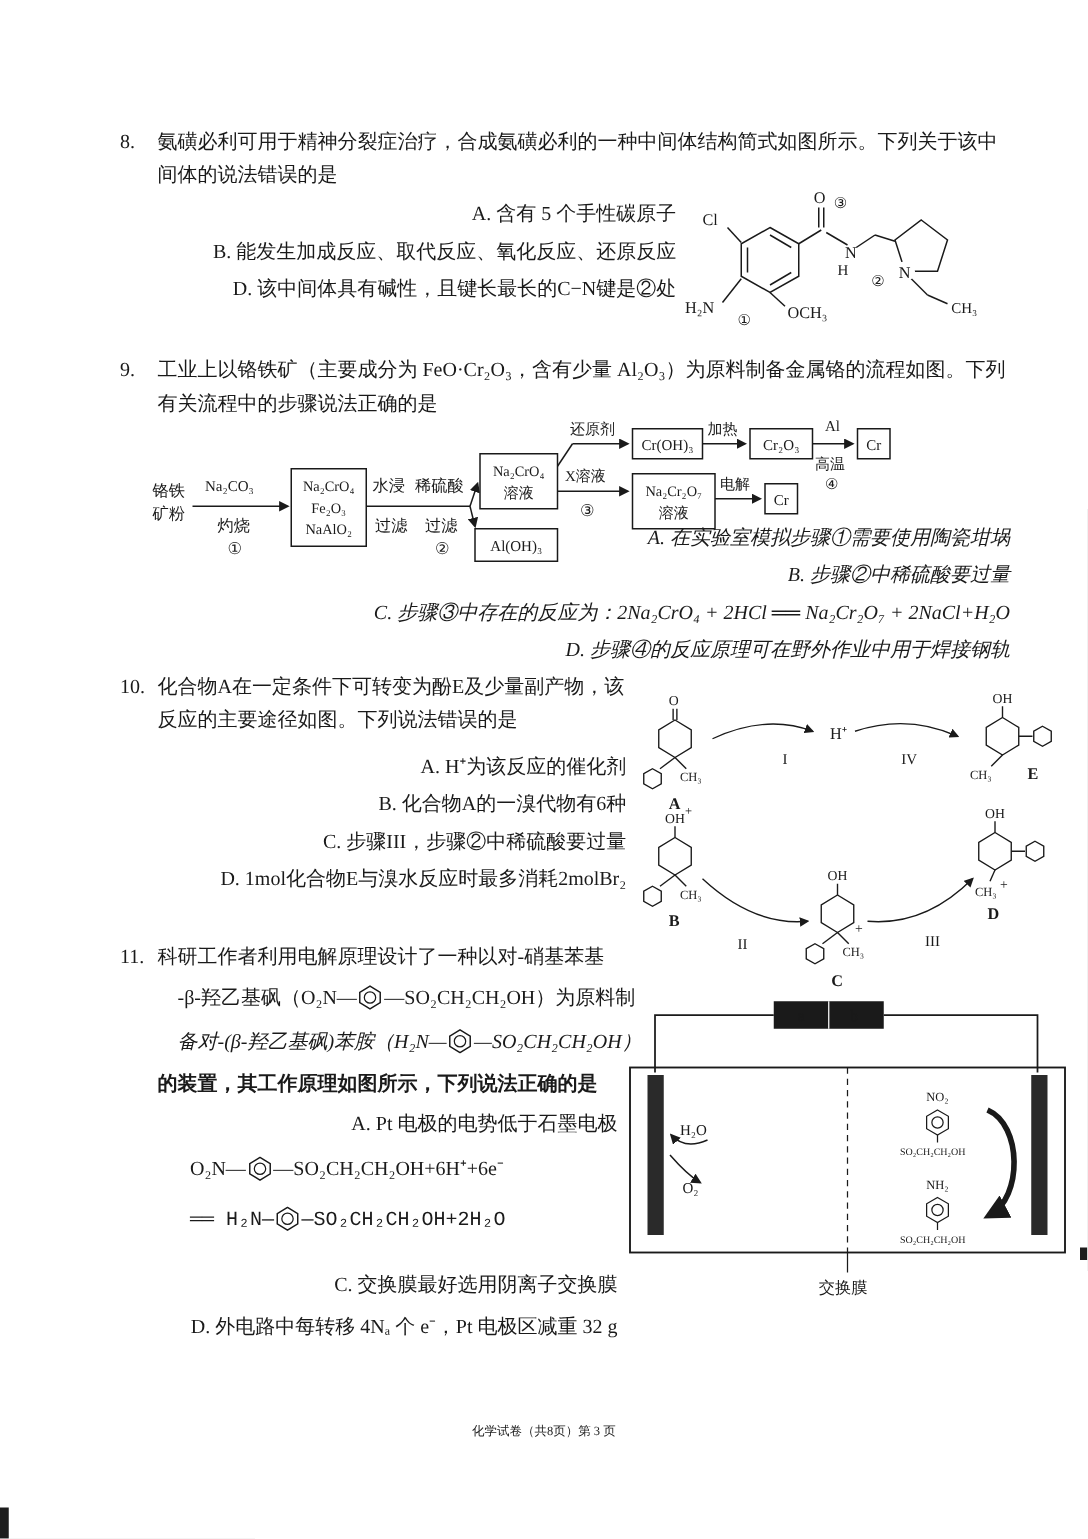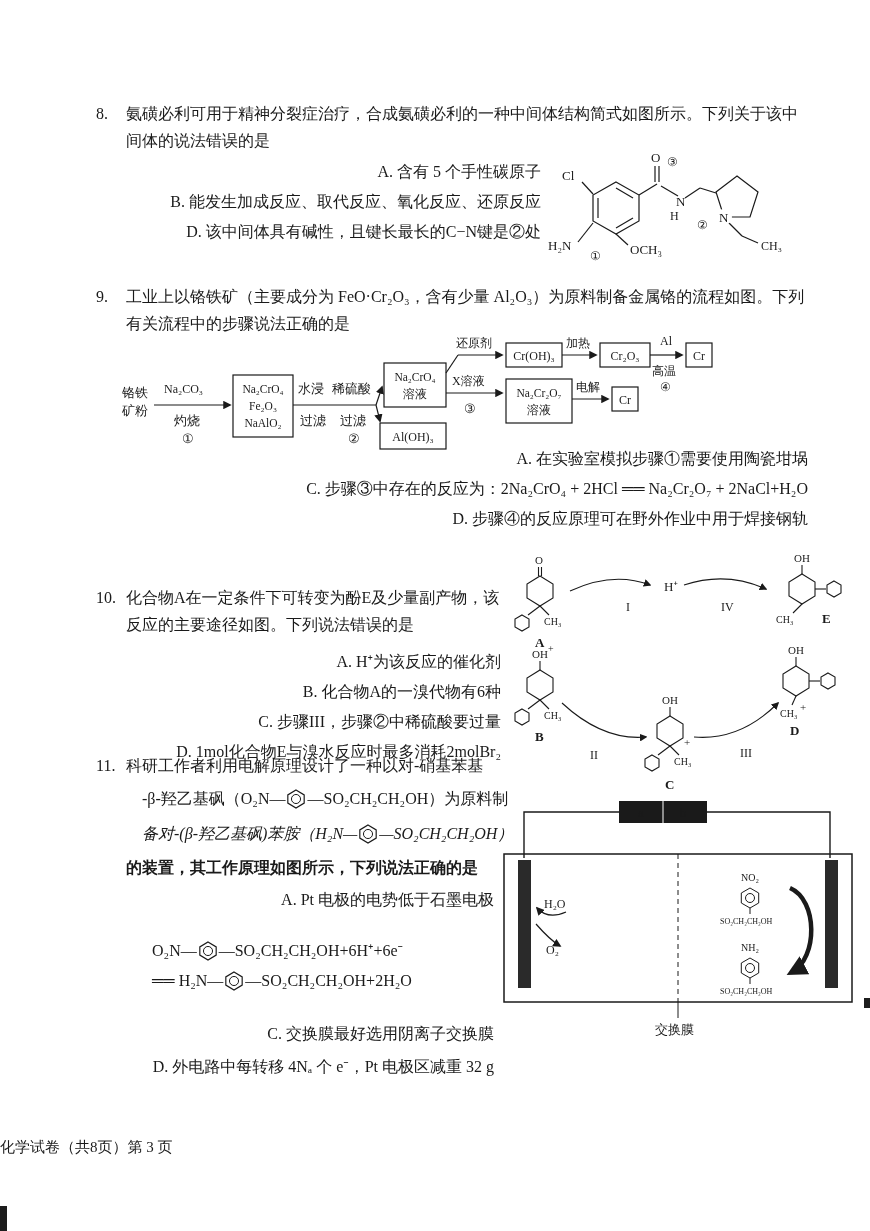--- a/index.html
+++ b/index.html
@@ -8,21 +8,21 @@
   .page { position:relative; width:870px; height:1231px; background:#fff; margin:0 auto; overflow:hidden; }
   .q { position:absolute; font-size:16px; line-height:27px; }
   .stem-wrap { padding-left:30px; }
   .qnum { display:inline-block; width:30px; margin-left:-30px; }
   .opts { padding-left:30px; }
   .opt { margin-top:3px; line-height:27px;text-align:right; }
   .ring-line { white-space:nowrap; line-height:30px;margin-left:16px; }
   .ring-line svg { vertical-align:-5px; }
   .figure { position:absolute; }
   svg text { font-family:"Liberation Serif", serif; fill:#1a1a1a; }
-  .footer { position:absolute; top:1138px; left:0; width:100%; text-align:left; font-size:15px; }
+  .footer { position:absolute; top:1138px; left:0; width:100%; text-align:center; font-size:10px; }
   .scan-mark { position:absolute; background:#1d1d1d; }
 </style>
 </head>
 <body>
 
 <div class="page">
 
   <div class="q" style="top:100px; left:96px; width:712px;">
     <div class="stem-wrap">
       <span class="qnum">8.</span><span>氨磺必利可用于精神分裂症治疗，合成氨磺必利的一种中间体结构简式如图所示。下列关于该中间体的说法错误的是</span>
@@ -66,22 +66,23 @@
       <text x="173" y="74" font-size="13">N</text>
       <text x="151" y="81" font-size="12">②</text>
       <text x="215" y="102" font-size="12">CH₃</text>
     </svg>
   </div>
 
   <div class="q" style="top:283px; left:96px; width:712px;">
     <div class="stem-wrap">
       <span class="qnum">9.</span><span>工业上以铬铁矿（主要成分为 FeO·Cr₂O₃，含有少量 Al₂O₃）为原料制备金属铬的流程如图。下列有关流程中的步骤说法正确的是</span>
     </div>
-    <div class="opts" style="margin-top:108px;">
+    <div class="opts" style="margin-top:80px;font-style:italic;">
       <div class="opt">A. 在实验室模拟步骤①需要使用陶瓷坩埚</div>
+      <div class="opt">B. 步骤②中稀硫酸要过量</div>
       <div class="opt">C. 步骤③中存在的反应为：2Na₂CrO₄ + 2HCl ══ Na₂Cr₂O₇ + 2NaCl+H₂O</div>
       <div class="opt">D. 步骤④的反应原理可在野外作业中用于焊接钢轨</div>
     </div>
   </div>
 
   <div class="figure" style="top:333px; left:118px;">
     <svg width="625" height="128" viewBox="0 0 625 128">
       <defs>
         <marker id="ah9" viewBox="0 0 10 10" refX="8" refY="5" markerWidth="7" markerHeight="7" orient="auto-start-reverse">
           <path d="M0,0 L10,5 L0,10 z" fill="#1a1a1a"></path>
@@ -133,21 +134,21 @@
       <text x="581" y="27" font-size="12" text-anchor="middle">Cr</text>
       <text x="334" y="52" font-size="12">X溶液</text>
       <text x="346" y="80" font-size="13">③</text>
       <text x="421" y="64" font-size="11.5" text-anchor="middle">Na₂Cr₂O₇</text>
       <text x="421" y="81" font-size="12" text-anchor="middle">溶液</text>
       <text x="458" y="58" font-size="12">电解</text>
       <text x="507" y="71" font-size="12" text-anchor="middle">Cr</text>
     </svg>
   </div>
 
-  <div class="q" style="top:584px; left:96px; width:405px;">
+  <div class="q" style="top:536px; left:96px; width:405px;">
     <div class="stem-wrap">
       <span class="qnum">10.</span><span>化合物A在一定条件下可转变为酚E及少量副产物，该反应的主要途径如图。下列说法错误的是</span>
     </div>
     <div class="opts" style="margin-top:10px;">
       <div class="opt">A. H⁺为该反应的催化剂</div>
       <div class="opt">B. 化合物A的一溴代物有6种</div>
       <div class="opt">C. 步骤III，步骤②中稀硫酸要过量</div>
       <div class="opt">D. 1mol化合物E与溴水反应时最多消耗2molBr₂</div>
     </div>
   </div>
@@ -240,27 +241,27 @@
       <div class="ring-line" style="margin-top:5px;font-style:italic;">
         <span>备对-(β-羟乙基砜)苯胺（H₂N—</span><svg class="ring" width="22" height="20" viewBox="0 0 24 22">
             <polygon points="12,1 21,6.5 21,15.5 12,21 3,15.5 3,6.5" fill="none" stroke="#1a1a1a" stroke-width="1.3"></polygon>
             <circle cx="12" cy="11" r="5" fill="none" stroke="#1a1a1a" stroke-width="1.1"></circle>
           </svg><span>—SO₂CH₂CH₂OH）</span>
       </div>
       <div style="margin-top:5px;font-weight:bold;">的装置，其工作原理如图所示，下列说法正确的是</div>
     </div>
     <div class="opts" style="margin-top:5px;">
       <div class="opt">A. Pt 电极的电势低于石墨电极</div>
-      <div class="ring-line" style="margin-top:23px; margin-left:26px;">
+      <div class="ring-line" style="margin-top:8px; margin-left:26px;">
         <span>O₂N—</span><svg class="ring" width="22" height="20" viewBox="0 0 24 22">
             <polygon points="12,1 21,6.5 21,15.5 12,21 3,15.5 3,6.5" fill="none" stroke="#1a1a1a" stroke-width="1.3"></polygon>
             <circle cx="12" cy="11" r="5" fill="none" stroke="#1a1a1a" stroke-width="1.1"></circle>
           </svg><span>—SO₂CH₂CH₂OH+6H⁺+6e⁻</span>
       </div>
-      <div class="ring-line" style="margin-left:26px;">
+      <div class="ring-line" style="margin-top:10px; margin-left:26px;font-family:Liberation Mono, monospace;">
         <span>══ H₂N—</span><svg class="ring" width="22" height="20" viewBox="0 0 24 22">
             <polygon points="12,1 21,6.5 21,15.5 12,21 3,15.5 3,6.5" fill="none" stroke="#1a1a1a" stroke-width="1.3"></polygon>
             <circle cx="12" cy="11" r="5" fill="none" stroke="#1a1a1a" stroke-width="1.1"></circle>
           </svg><span>—SO₂CH₂CH₂OH+2H₂O</span>
       </div>
       <div class="opt" style="margin-top:24px;">C. 交换膜最好选用阴离子交换膜</div>
       <div class="opt" style="margin-top:6px;">D. 外电路中每转移 4Nₐ 个 e⁻，Pt 电极区减重 32 g</div>
     </div>
   </div>
 

